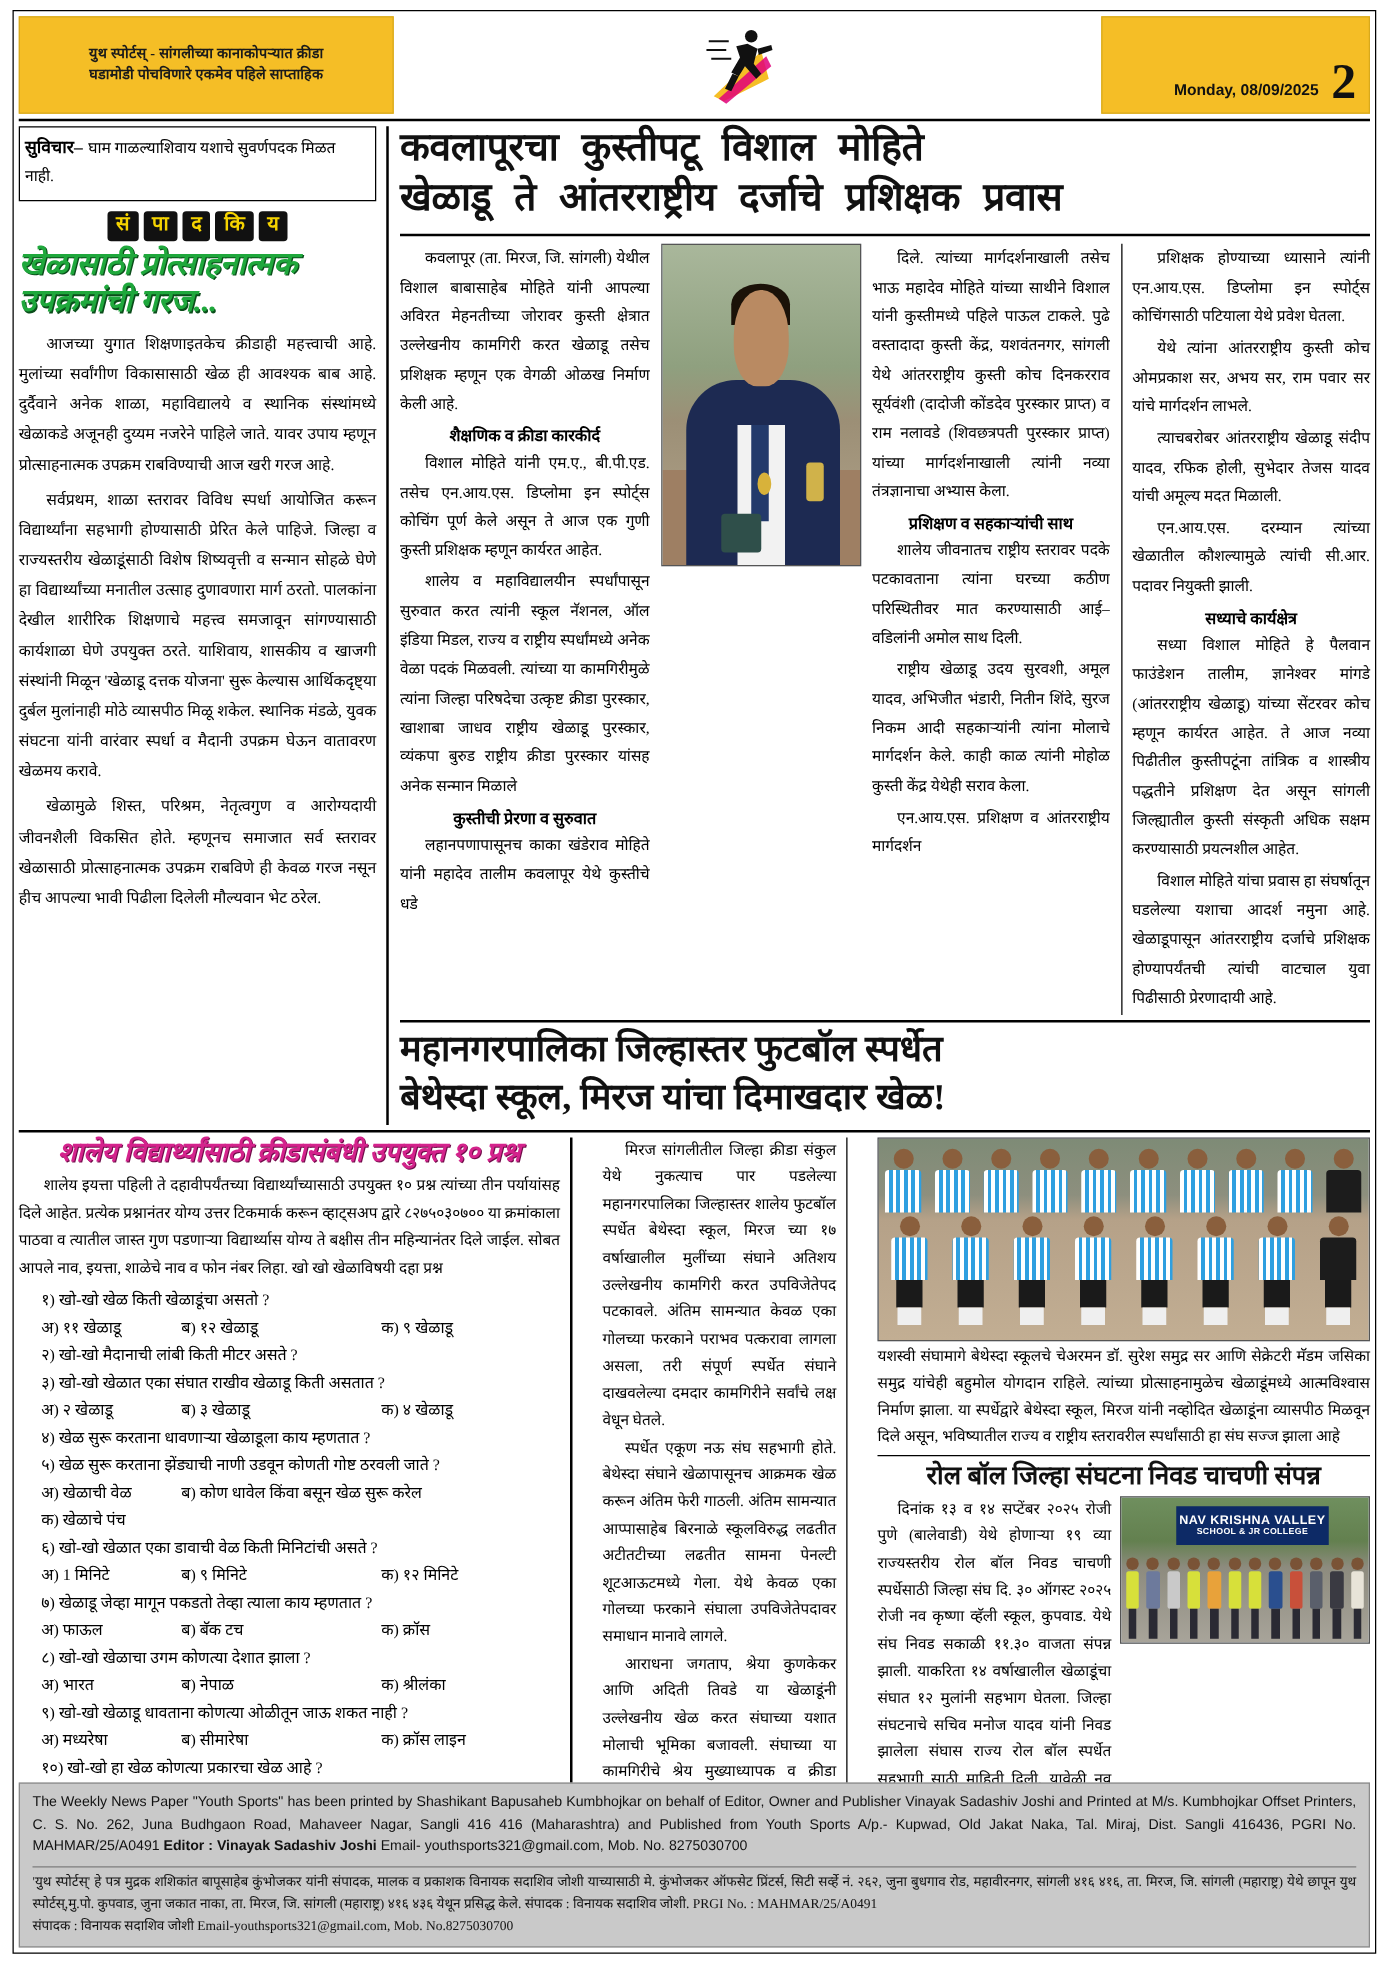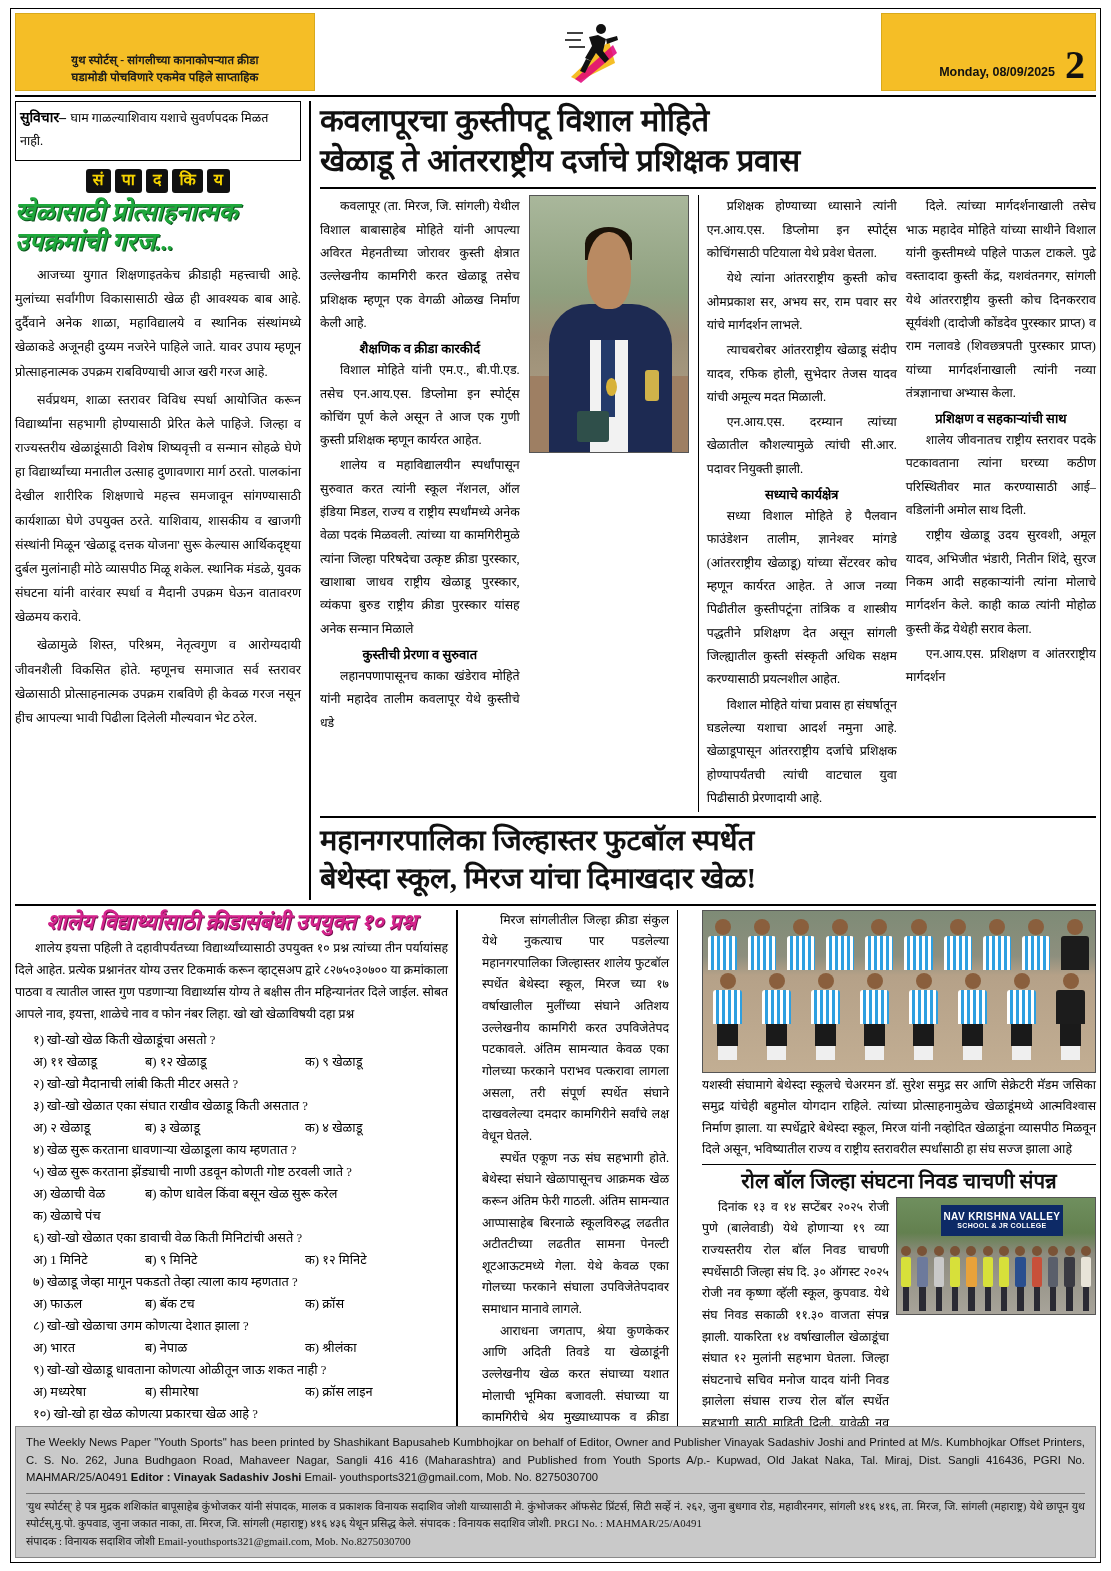--- a/index.html
+++ b/index.html
@@ -15,21 +15,21 @@
     padding: 8px 10px;
     position: relative;
     background: #fff;
   }
   .frame { border: 1px solid #000; width: 100%; height: 100%; position: relative; padding: 4px; }
 
   
   .masthead { display: flex; align-items: stretch; height: 78px; gap: 0; }
   .mh-left {
     width: 300px; background: #F5BE26; border: 1px solid #d8a91c;
-    display: flex; flex-direction: column; justify-content: flex-end;
+    display: flex; flex-direction: column; justify-content: center;
     align-items: center; padding: 4px 6px;
   }
   .mh-left div {
     font-family: "Liberation Serif", serif; font-weight: bold;
     font-size: 11.5px; color: #1a1a1a; line-height: 1.5; text-align: center;
     letter-spacing: .2px;
   }
   .mh-center { flex: 1; display: flex; align-items: center; justify-content: center; position: relative; }
   .logo-runner { width: 62px; height: 66px; position: relative; margin-right: 4px; }
   .mh-title-wrap { display: flex; flex-direction: column; align-items: flex-start; }
@@ -84,21 +84,21 @@
     text-shadow: 1px 1px 0 #0a4d1a;
     margin-bottom: 6px;
   }
   .edit-body p {
     font-family: "Liberation Serif", serif; font-size: 12.6px; color: #000;
     line-height: 1.92; text-align: justify; text-indent: 22px; margin-bottom: 4px;
   }
 
   
   .main-head {
-    font-family: Liberation Sans, sans-serif; font-weight: bold;
+    font-family: Liberation Mono, monospace; font-weight: bold;
     font-size: 31px; line-height: 1.28; color: #111;
     letter-spacing: -.2px;
   }
   .head-rule { border-top: 2px solid #000; margin: 7px 0 6px 0; }
 
   .art-cols { display: flex; gap: 9px; }
   .art-col { flex: 1; font-family: "Liberation Serif", serif; }
   .art-col p {
     font-size: 12.4px; line-height: 1.88; text-align: justify;
     text-indent: 20px; color: #000; margin-bottom: 2px;
@@ -299,37 +299,37 @@
             <div class="pp-shirt"></div>
             <div class="pp-tie"></div>
             <div class="pp-hair"></div>
             <div class="pp-head"></div>
             <div class="pp-medal"></div>
             <div class="pp-badge"></div>
             <div class="pp-phone"></div>
           </div>
         </div>
 
+        <div class="art-col">
+          <p>दिले. त्यांच्या मार्गदर्शनाखाली तसेच भाऊ महादेव मोहिते यांच्या साथीने विशाल यांनी कुस्तीमध्ये पहिले पाऊल टाकले. पुढे वस्तादादा कुस्ती केंद्र, यशवंतनगर, सांगली येथे आंतरराष्ट्रीय कुस्ती कोच दिनकरराव सूर्यवंशी (दादोजी कोंडदेव पुरस्कार प्राप्त) व राम नलावडे (शिवछत्रपती पुरस्कार प्राप्त) यांच्या मार्गदर्शनाखाली त्यांनी नव्या तंत्रज्ञानाचा अभ्यास केला.</p>
+          <h4>प्रशिक्षण व सहकाऱ्यांची साथ</h4>
+          <p>शालेय जीवनातच राष्ट्रीय स्तरावर पदके पटकावताना त्यांना घरच्या कठीण परिस्थितीवर मात करण्यासाठी आई–वडिलांनी अमोल साथ दिली.</p>
+          <p>राष्ट्रीय खेळाडू उदय सुरवशी, अमूल यादव, अभिजीत भंडारी, नितीन शिंदे, सुरज निकम आदी सहकाऱ्यांनी त्यांना मोलाचे मार्गदर्शन केले. काही काळ त्यांनी मोहोळ कुस्ती केंद्र येथेही सराव केला.</p>
+          <p>एन.आय.एस. प्रशिक्षण व आंतरराष्ट्रीय मार्गदर्शन</p>
+        </div>
+
         <div class="art-col divider-v" style="padding-left:8px">
           <p>प्रशिक्षक होण्याच्या ध्यासाने त्यांनी एन.आय.एस. डिप्लोमा इन स्पोर्ट्स कोचिंगसाठी पटियाला येथे प्रवेश घेतला.</p>
           <p>येथे त्यांना आंतरराष्ट्रीय कुस्ती कोच ओमप्रकाश सर, अभय सर, राम पवार सर यांचे मार्गदर्शन लाभले.</p>
           <p>त्याचबरोबर आंतरराष्ट्रीय खेळाडू संदीप यादव, रफिक होली, सुभेदार तेजस यादव यांची अमूल्य मदत मिळाली.</p>
           <p>एन.आय.एस. दरम्यान त्यांच्या खेळातील कौशल्यामुळे त्यांची सी.आर. पदावर नियुक्ती झाली.</p>
           <h4>सध्याचे कार्यक्षेत्र</h4>
           <p>सध्या विशाल मोहिते हे पैलवान फाउंडेशन तालीम, ज्ञानेश्वर मांगडे (आंतरराष्ट्रीय खेळाडू) यांच्या सेंटरवर कोच म्हणून कार्यरत आहेत. ते आज नव्या पिढीतील कुस्तीपटूंना तांत्रिक व शास्त्रीय पद्धतीने प्रशिक्षण देत असून सांगली जिल्ह्यातील कुस्ती संस्कृती अधिक सक्षम करण्यासाठी प्रयत्नशील आहेत.</p>
           <p>विशाल मोहिते यांचा प्रवास हा संघर्षातून घडलेल्या यशाचा आदर्श नमुना आहे. खेळाडूपासून आंतरराष्ट्रीय दर्जाचे प्रशिक्षक होण्यापर्यंतची त्यांची वाटचाल युवा पिढीसाठी प्रेरणादायी आहे.</p>
         </div>
-
-        <div class="art-col">
-          <p>दिले. त्यांच्या मार्गदर्शनाखाली तसेच भाऊ महादेव मोहिते यांच्या साथीने विशाल यांनी कुस्तीमध्ये पहिले पाऊल टाकले. पुढे वस्तादादा कुस्ती केंद्र, यशवंतनगर, सांगली येथे आंतरराष्ट्रीय कुस्ती कोच दिनकरराव सूर्यवंशी (दादोजी कोंडदेव पुरस्कार प्राप्त) व राम नलावडे (शिवछत्रपती पुरस्कार प्राप्त) यांच्या मार्गदर्शनाखाली त्यांनी नव्या तंत्रज्ञानाचा अभ्यास केला.</p>
-          <h4>प्रशिक्षण व सहकाऱ्यांची साथ</h4>
-          <p>शालेय जीवनातच राष्ट्रीय स्तरावर पदके पटकावताना त्यांना घरच्या कठीण परिस्थितीवर मात करण्यासाठी आई–वडिलांनी अमोल साथ दिली.</p>
-          <p>राष्ट्रीय खेळाडू उदय सुरवशी, अमूल यादव, अभिजीत भंडारी, नितीन शिंदे, सुरज निकम आदी सहकाऱ्यांनी त्यांना मोलाचे मार्गदर्शन केले. काही काळ त्यांनी मोहोळ कुस्ती केंद्र येथेही सराव केला.</p>
-          <p>एन.आय.एस. प्रशिक्षण व आंतरराष्ट्रीय मार्गदर्शन</p>
-        </div>
       </div>
 
       <div class="rule-h"></div>
 
       <div class="head2">
         <div>महानगरपालिका जिल्हास्तर फुटबॉल स्पर्धेत</div>
         <div>बेथेस्दा स्कूल, मिरज यांचा दिमाखदार खेळ!</div>
       </div>
     </div>
   </div>

